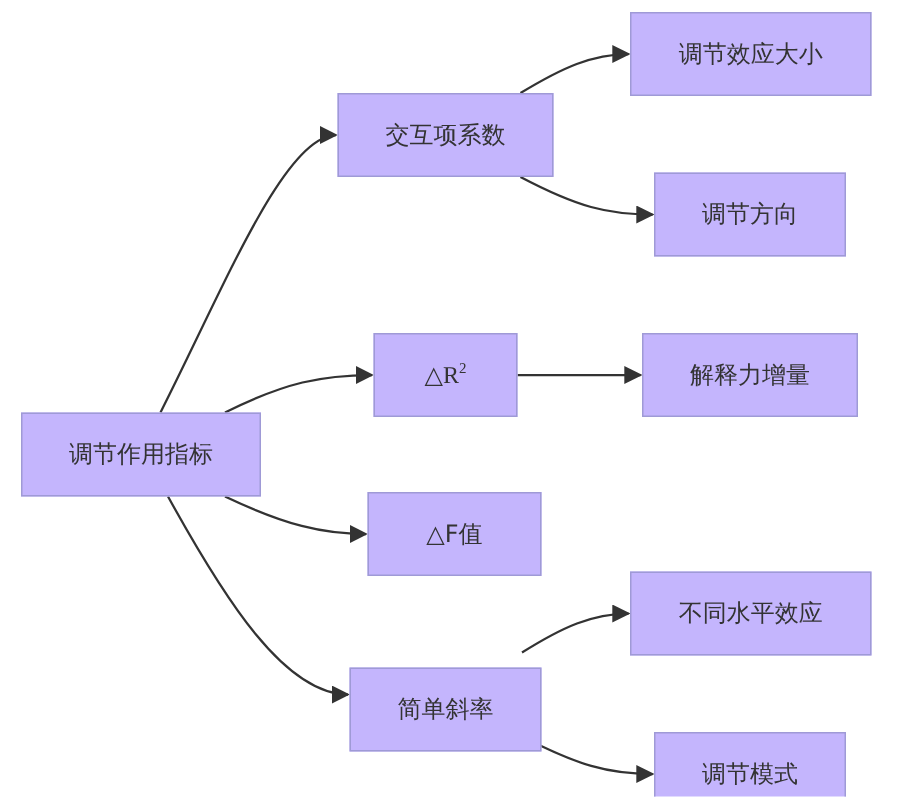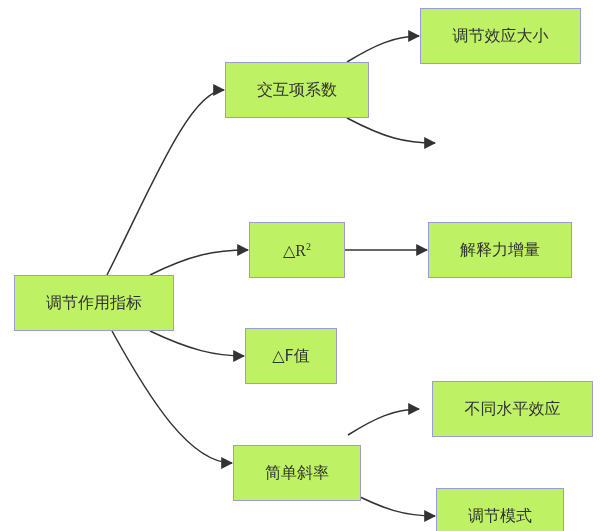--- a/index.html
+++ b/index.html
@@ -17,43 +17,43 @@
     #diagram {
       position: absolute;
       left: 0;
       top: 0;
       width: 600px;
       height: 531px;
     }
     .node {
       position: absolute;
       box-sizing: border-box;
-      background: #bef264;
+      background: #c4b5fd;
       border: 1.5px solid #9f9ad6;
       display: flex;
       align-items: center;
       justify-content: center;
       color: #333333;
       font-size: 16px;
       white-space: nowrap;
     }
     .node sup {
       font-size: 10px;
       vertical-align: super;
       line-height: 0;
     }
     #n-root   { left: 14px;  top: 275px; width: 160px; height: 56px; justify-content: center; }
     #n-inter  { left: 225px; top: 62px;  width: 144px; height: 56px; }
     #n-size   { left: 420px; top: 8px;   width: 161px; height: 56px; }
     #n-dir    { left: 436px; top: 115px; width: 128px; height: 56px; }
     #n-r2     { left: 249px; top: 222px; width: 96px;  height: 56px; font-family: Liberation Serif, serif; }
     #n-expl   { left: 428px; top: 222px; width: 144px; height: 56px; justify-content: center; }
-    #n-f      { left: 245px; top: 328px; width: 92px; height: 56px; }
+    #n-f      { left: 245px; top: 328px; width: 116px; height: 56px; }
     #n-slope  { left: 233px; top: 435px; width: 128px; height: 56px; margin-top: 10px; }
-    #n-levels { left: 420px; top: 381px; width: 161px; height: 56px; margin-left: 12px; }
+    #n-levels { left: 420px; top: 381px; width: 161px; height: 56px; }
     #n-mode   { left: 436px; top: 488px; width: 128px; height: 56px; }
     svg.edges {
       position: absolute;
       left: 0; top: 0;
       width: 600px; height: 531px;
     }
     svg.edges path.edge {
       fill: none;
       stroke: #333333;
       stroke-width: 1.5;
@@ -91,20 +91,23 @@
 
   <div class="node" id="n-root">
     <span>调节作用指标</span>
   </div>
   <div class="node" id="n-inter">
     <span>交互项系数</span>
   </div>
   <div class="node" id="n-size">
     <span>调节效应大小</span>
   </div>
+  <div class="node" id="n-dir">
+    <span>调节方向</span>
+  </div>
   <div class="node" id="n-r2">
     <span><span>△R</span><sup>2</sup></span>
   </div>
   <div class="node" id="n-expl">
     <span>解释力增量</span>
   </div>
   <div class="node" id="n-f">
     <span>△F值</span>
   </div>
   <div class="node" id="n-slope">

